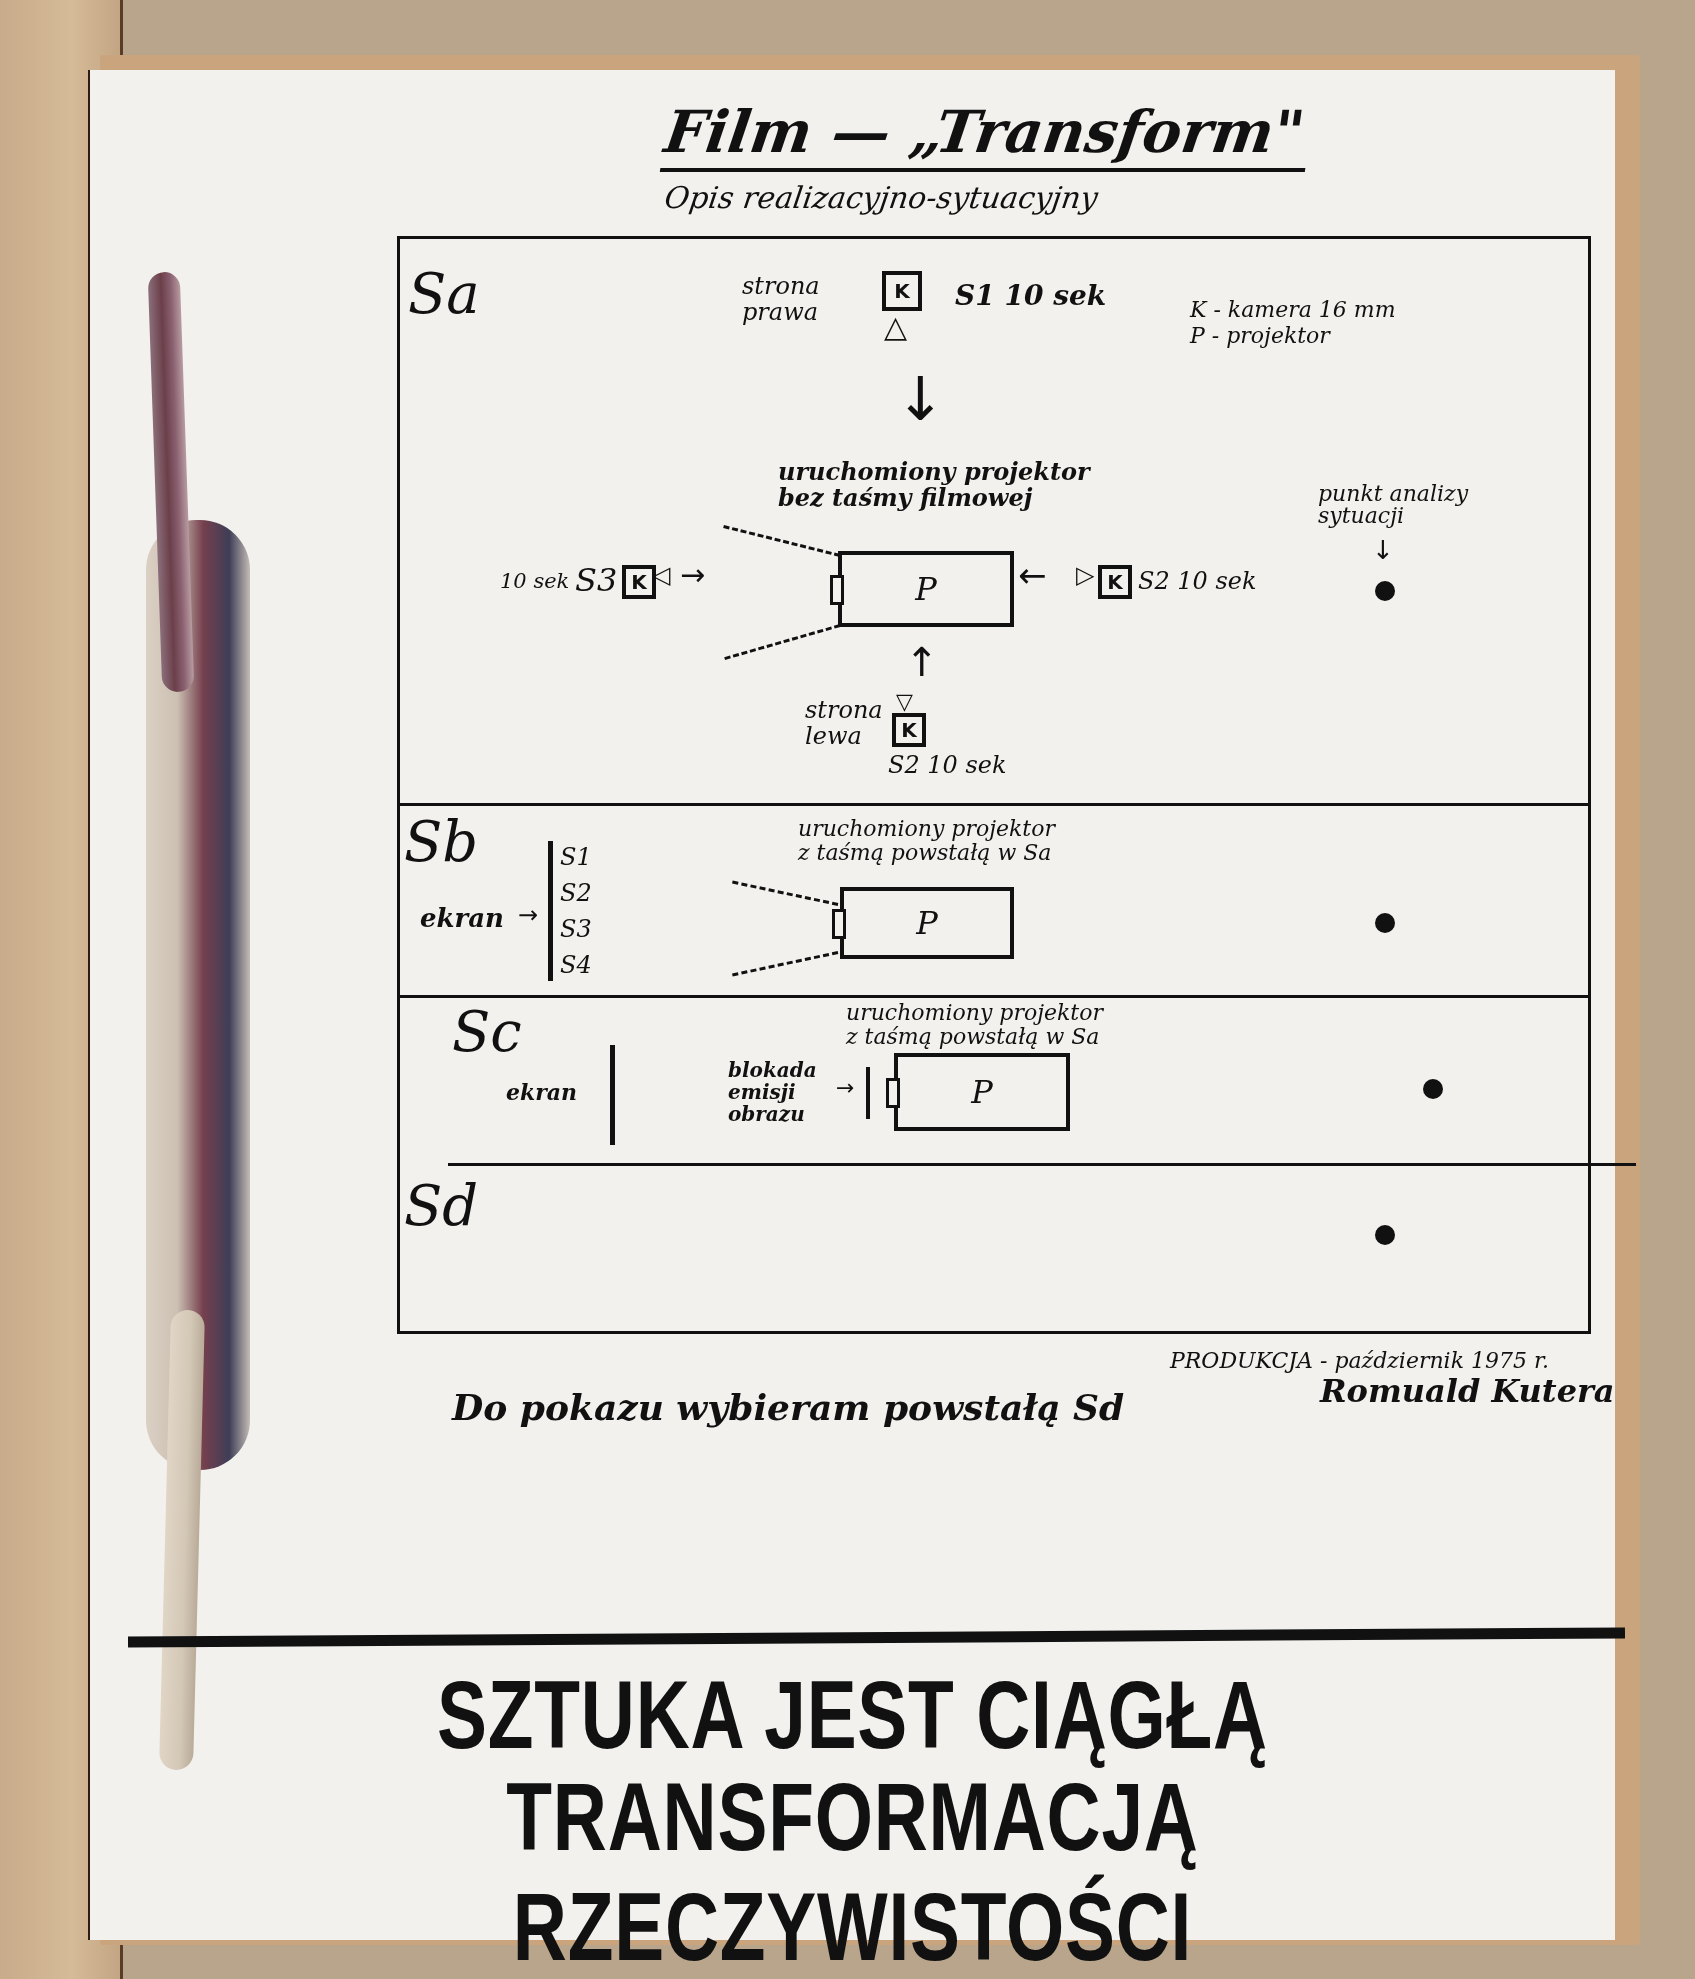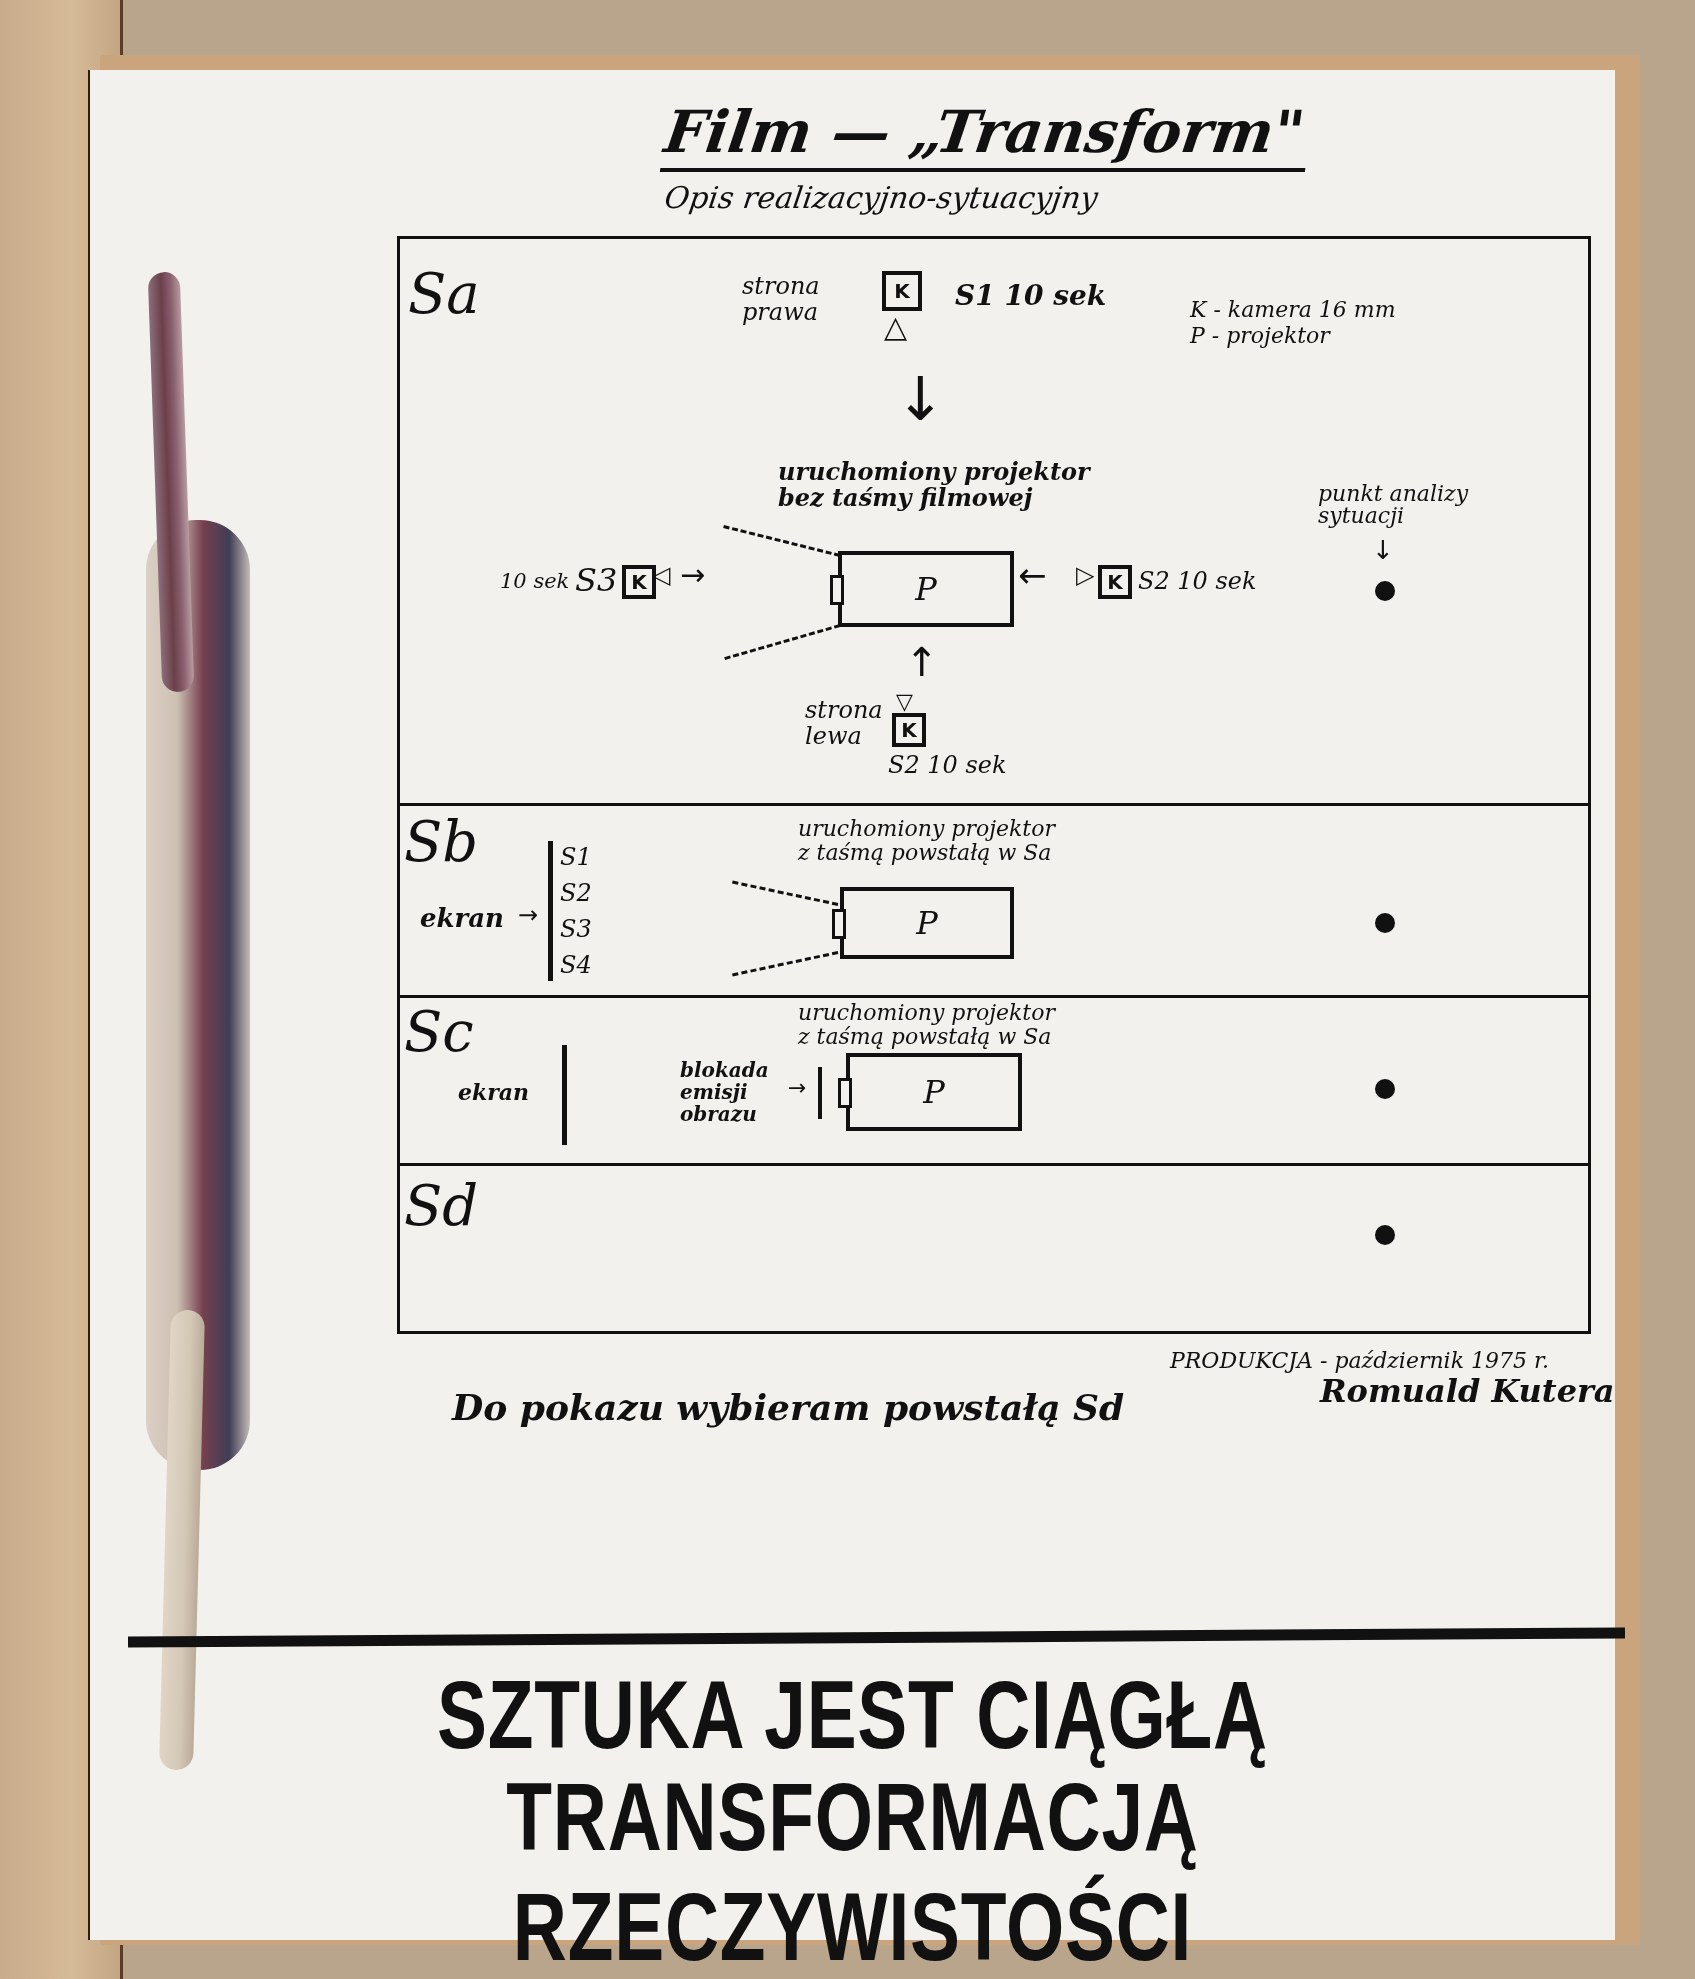--- a/index.html
+++ b/index.html
@@ -175,21 +175,21 @@
     </div>
     <div class="dashed" style="left:330px;top:100px;width:108px;transform:rotate(12deg);"></div>
     <div class="dashed" style="left:330px;top:148px;width:108px;transform:rotate(-12deg);"></div>
     <div class="proj" style="left:440px;top:84px;width:166px;height:64px;">
       <span class="lens"></span>
       <span>P</span>
     </div>
     <div class="dot" style="left:975px;top:110px;"></div>
   </div>
 
-  <div class="section" style="top:756px;height:168px;">
+  <div class="section" style="top:756px;height:168px;margin-left:48px;">
     <div class="sec-label" style="left:4px;top:4px;">Sc</div>
     <div class="hand" style="left:58px;top:84px;font-size:22px;font-weight:bold;">ekran</div>
     <div class="vbar" style="left:162px;top:50px;height:100px;"></div>
     <div class="hand note" style="left:398px;top:6px;font-size:22px;line-height:24px;">
       <div>uruchomiony projektor</div>
       <div>z taśmą powstałą w Sa</div>
     </div>
     <div class="hand" style="left:280px;top:64px;font-size:20px;line-height:22px;font-weight:bold;">
       <div>blokada</div>
       <div>emisji</div>

